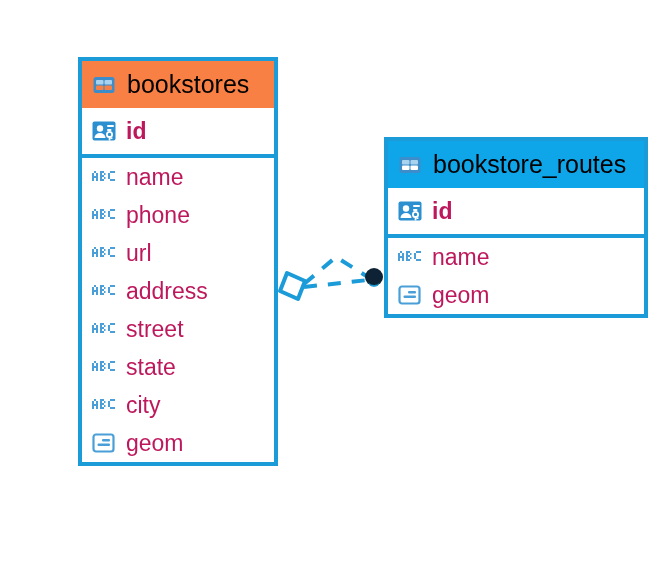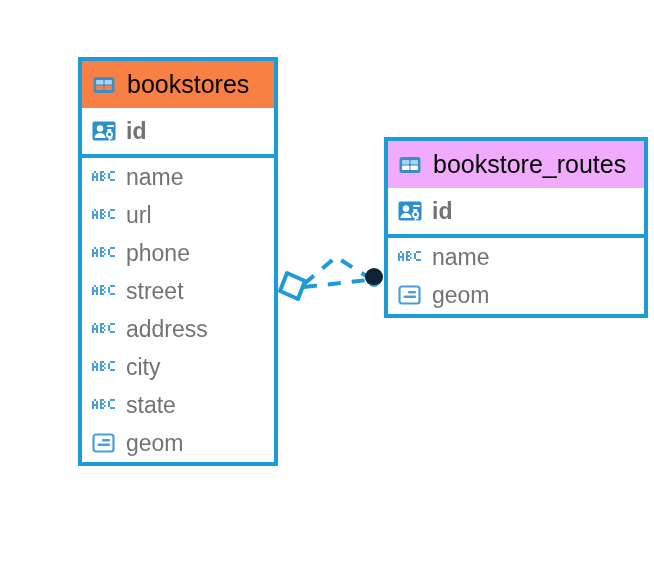--- a/index.html
+++ b/index.html
@@ -37,36 +37,36 @@
     padding-left: 9px;
     gap: 10px;
   }
   .entity-header .title {
     font-size: 25px;
     color: #000000;
     line-height: 1;
     white-space: nowrap;
   }
   .hdr-orange { background: #f98044; }
-  .hdr-gray   { background: #f0abfc; }
+  .hdr-gray   { background: #0ea5e9; }
 
   .pk-section {
     border-bottom: 4px solid #1b9bd8;
   }
   .field-row {
     display: flex;
     align-items: center;
     height: 38px;
     padding-left: 9px;
     gap: 9px;
     box-sizing: border-box;
   }
   .field-row .fname {
     font-size: 23px;
-    color: #737373;
+    color: #be185d;
     line-height: 1;
     white-space: nowrap;
   }
   .field-row.pk .fname {
     font-weight: bold;
   }
   .field-row.pk { height: 46px; }
 
   .icon {
     width: 26px;
@@ -163,41 +163,61 @@
               <rect x="11" y="7" width="2" height="2"></rect>
             <rect x="13" y="9" width="1.5" height="2"></rect>
               <rect x="11" y="11" width="2" height="2"></rect>
             <rect x="13" y="13" width="1.5" height="2"></rect>
               <rect x="11" y="15" width="2" height="2"></rect>
             <rect x="19" y="7" width="5" height="2"></rect>
               <rect x="17" y="9" width="2" height="6"></rect>
             <rect x="19" y="15" width="5" height="2"></rect>
           </g>
         </svg>
+        <span class="fname">phone</span>
+      </div>
+      <div class="field-row">
+        <svg class="icon" viewBox="0 0 26 26">
+          <g fill="#4a9fd8">
+            <rect x="1" y="9" width="2" height="8"></rect>
+              <rect x="3" y="7" width="2" height="2"></rect>
+            <rect x="5" y="9" width="2" height="8"></rect>
+              <rect x="3" y="12" width="2" height="2"></rect>
+            <rect x="9" y="7" width="2" height="10"></rect>
+              <rect x="11" y="7" width="2" height="2"></rect>
+            <rect x="13" y="9" width="1.5" height="2"></rect>
+              <rect x="11" y="11" width="2" height="2"></rect>
+            <rect x="13" y="13" width="1.5" height="2"></rect>
+              <rect x="11" y="15" width="2" height="2"></rect>
+            <rect x="19" y="7" width="5" height="2"></rect>
+              <rect x="17" y="9" width="2" height="6"></rect>
+            <rect x="19" y="15" width="5" height="2"></rect>
+          </g>
+        </svg>
         <span class="fname">url</span>
       </div>
       <div class="field-row">
         <svg class="icon" viewBox="0 0 26 26">
           <g fill="#4a9fd8">
             <rect x="1" y="9" width="2" height="8"></rect>
               <rect x="3" y="7" width="2" height="2"></rect>
             <rect x="5" y="9" width="2" height="8"></rect>
               <rect x="3" y="12" width="2" height="2"></rect>
             <rect x="9" y="7" width="2" height="10"></rect>
               <rect x="11" y="7" width="2" height="2"></rect>
             <rect x="13" y="9" width="1.5" height="2"></rect>
               <rect x="11" y="11" width="2" height="2"></rect>
             <rect x="13" y="13" width="1.5" height="2"></rect>
               <rect x="11" y="15" width="2" height="2"></rect>
             <rect x="19" y="7" width="5" height="2"></rect>
               <rect x="17" y="9" width="2" height="6"></rect>
             <rect x="19" y="15" width="5" height="2"></rect>
           </g>
         </svg>
-        <span class="fname">phone</span>
+        <span class="fname">address</span>
       </div>
       <div class="field-row">
         <svg class="icon" viewBox="0 0 26 26">
           <g fill="#4a9fd8">
             <rect x="1" y="9" width="2" height="8"></rect>
               <rect x="3" y="7" width="2" height="2"></rect>
             <rect x="5" y="9" width="2" height="8"></rect>
               <rect x="3" y="12" width="2" height="2"></rect>
             <rect x="9" y="7" width="2" height="10"></rect>
               <rect x="11" y="7" width="2" height="2"></rect>
@@ -223,61 +243,41 @@
               <rect x="11" y="7" width="2" height="2"></rect>
             <rect x="13" y="9" width="1.5" height="2"></rect>
               <rect x="11" y="11" width="2" height="2"></rect>
             <rect x="13" y="13" width="1.5" height="2"></rect>
               <rect x="11" y="15" width="2" height="2"></rect>
             <rect x="19" y="7" width="5" height="2"></rect>
               <rect x="17" y="9" width="2" height="6"></rect>
             <rect x="19" y="15" width="5" height="2"></rect>
           </g>
         </svg>
-        <span class="fname">address</span>
+        <span class="fname">state</span>
       </div>
       <div class="field-row">
         <svg class="icon" viewBox="0 0 26 26">
           <g fill="#4a9fd8">
             <rect x="1" y="9" width="2" height="8"></rect>
               <rect x="3" y="7" width="2" height="2"></rect>
             <rect x="5" y="9" width="2" height="8"></rect>
               <rect x="3" y="12" width="2" height="2"></rect>
             <rect x="9" y="7" width="2" height="10"></rect>
               <rect x="11" y="7" width="2" height="2"></rect>
             <rect x="13" y="9" width="1.5" height="2"></rect>
               <rect x="11" y="11" width="2" height="2"></rect>
             <rect x="13" y="13" width="1.5" height="2"></rect>
               <rect x="11" y="15" width="2" height="2"></rect>
             <rect x="19" y="7" width="5" height="2"></rect>
               <rect x="17" y="9" width="2" height="6"></rect>
             <rect x="19" y="15" width="5" height="2"></rect>
           </g>
         </svg>
         <span class="fname">city</span>
-      </div>
-      <div class="field-row">
-        <svg class="icon" viewBox="0 0 26 26">
-          <g fill="#4a9fd8">
-            <rect x="1" y="9" width="2" height="8"></rect>
-              <rect x="3" y="7" width="2" height="2"></rect>
-            <rect x="5" y="9" width="2" height="8"></rect>
-              <rect x="3" y="12" width="2" height="2"></rect>
-            <rect x="9" y="7" width="2" height="10"></rect>
-              <rect x="11" y="7" width="2" height="2"></rect>
-            <rect x="13" y="9" width="1.5" height="2"></rect>
-              <rect x="11" y="11" width="2" height="2"></rect>
-            <rect x="13" y="13" width="1.5" height="2"></rect>
-              <rect x="11" y="15" width="2" height="2"></rect>
-            <rect x="19" y="7" width="5" height="2"></rect>
-              <rect x="17" y="9" width="2" height="6"></rect>
-            <rect x="19" y="15" width="5" height="2"></rect>
-          </g>
-        </svg>
-        <span class="fname">state</span>
       </div>
       <div class="field-row">
         <svg class="icon" viewBox="0 0 26 26">
           <rect x="2.5" y="4.5" width="20" height="17" rx="2.5" fill="none" stroke="#4a9fd8" stroke-width="2.2"></rect>
           <rect x="11" y="9" width="8" height="2.6" rx="1" fill="#4a9fd8"></rect>
           <rect x="6.5" y="13.5" width="12.5" height="2.6" rx="1" fill="#4a9fd8"></rect>
         </svg>
         <span class="fname">geom</span>
       </div>
     </div>

